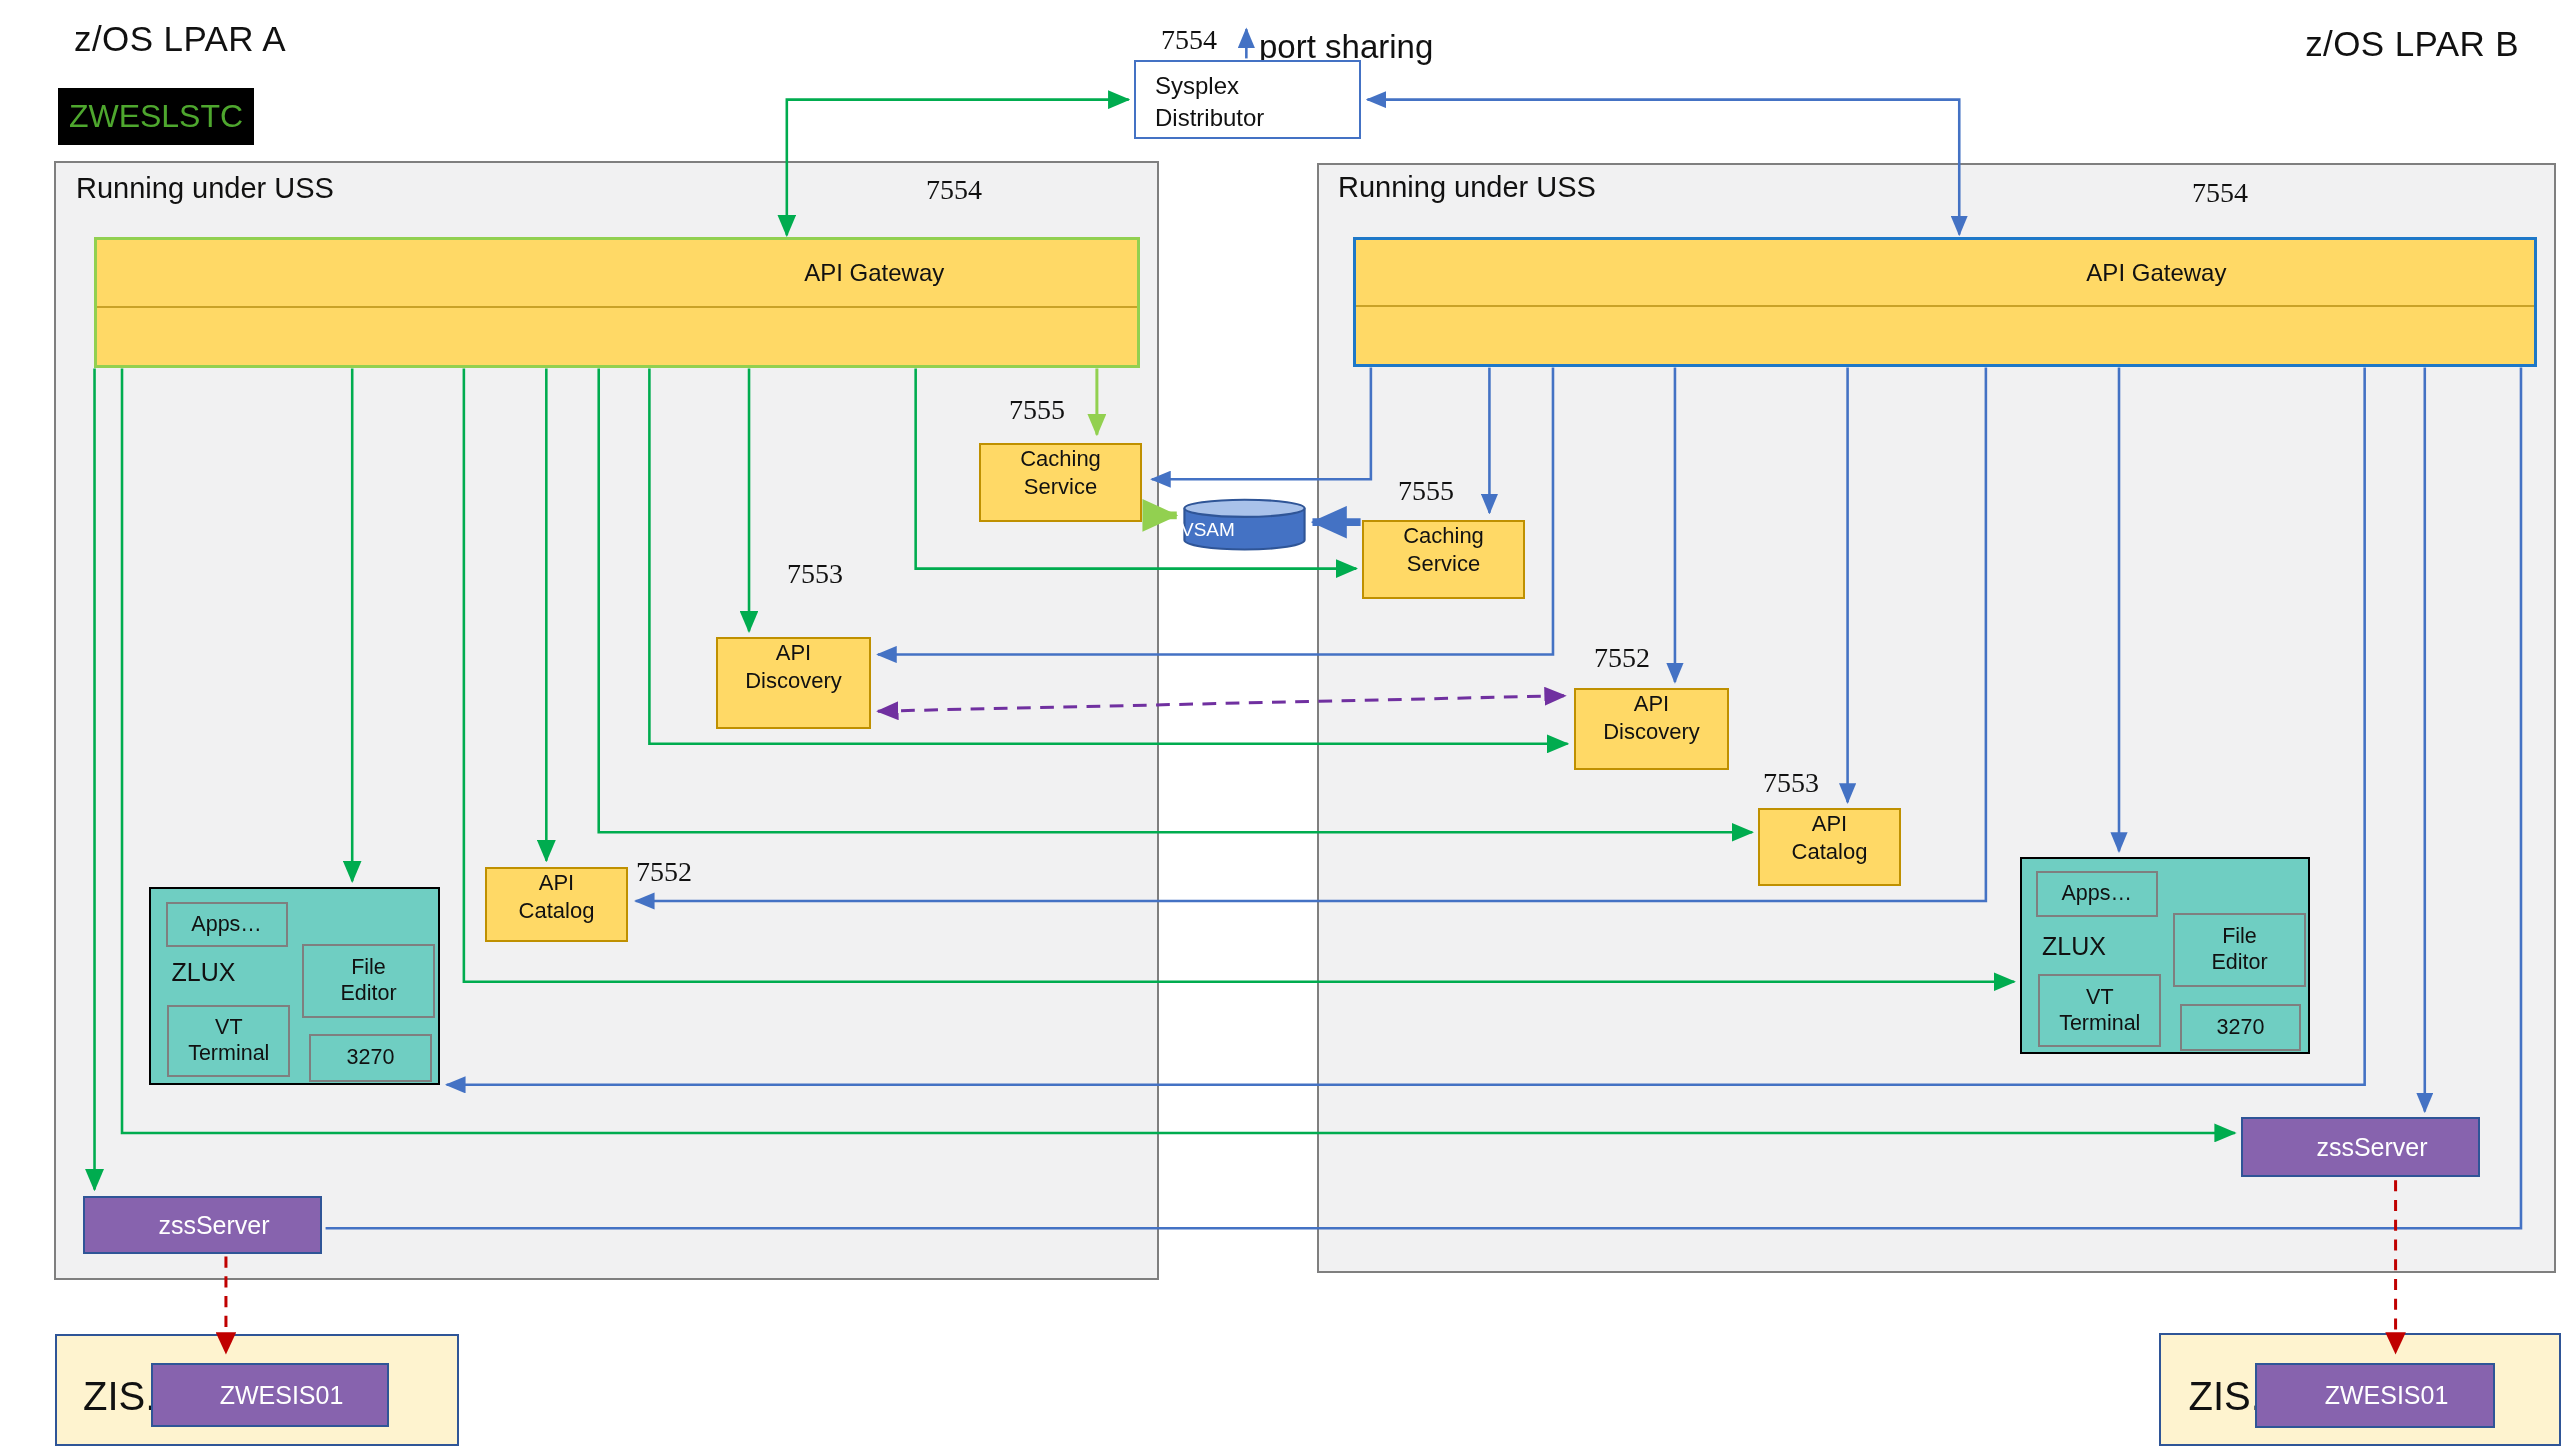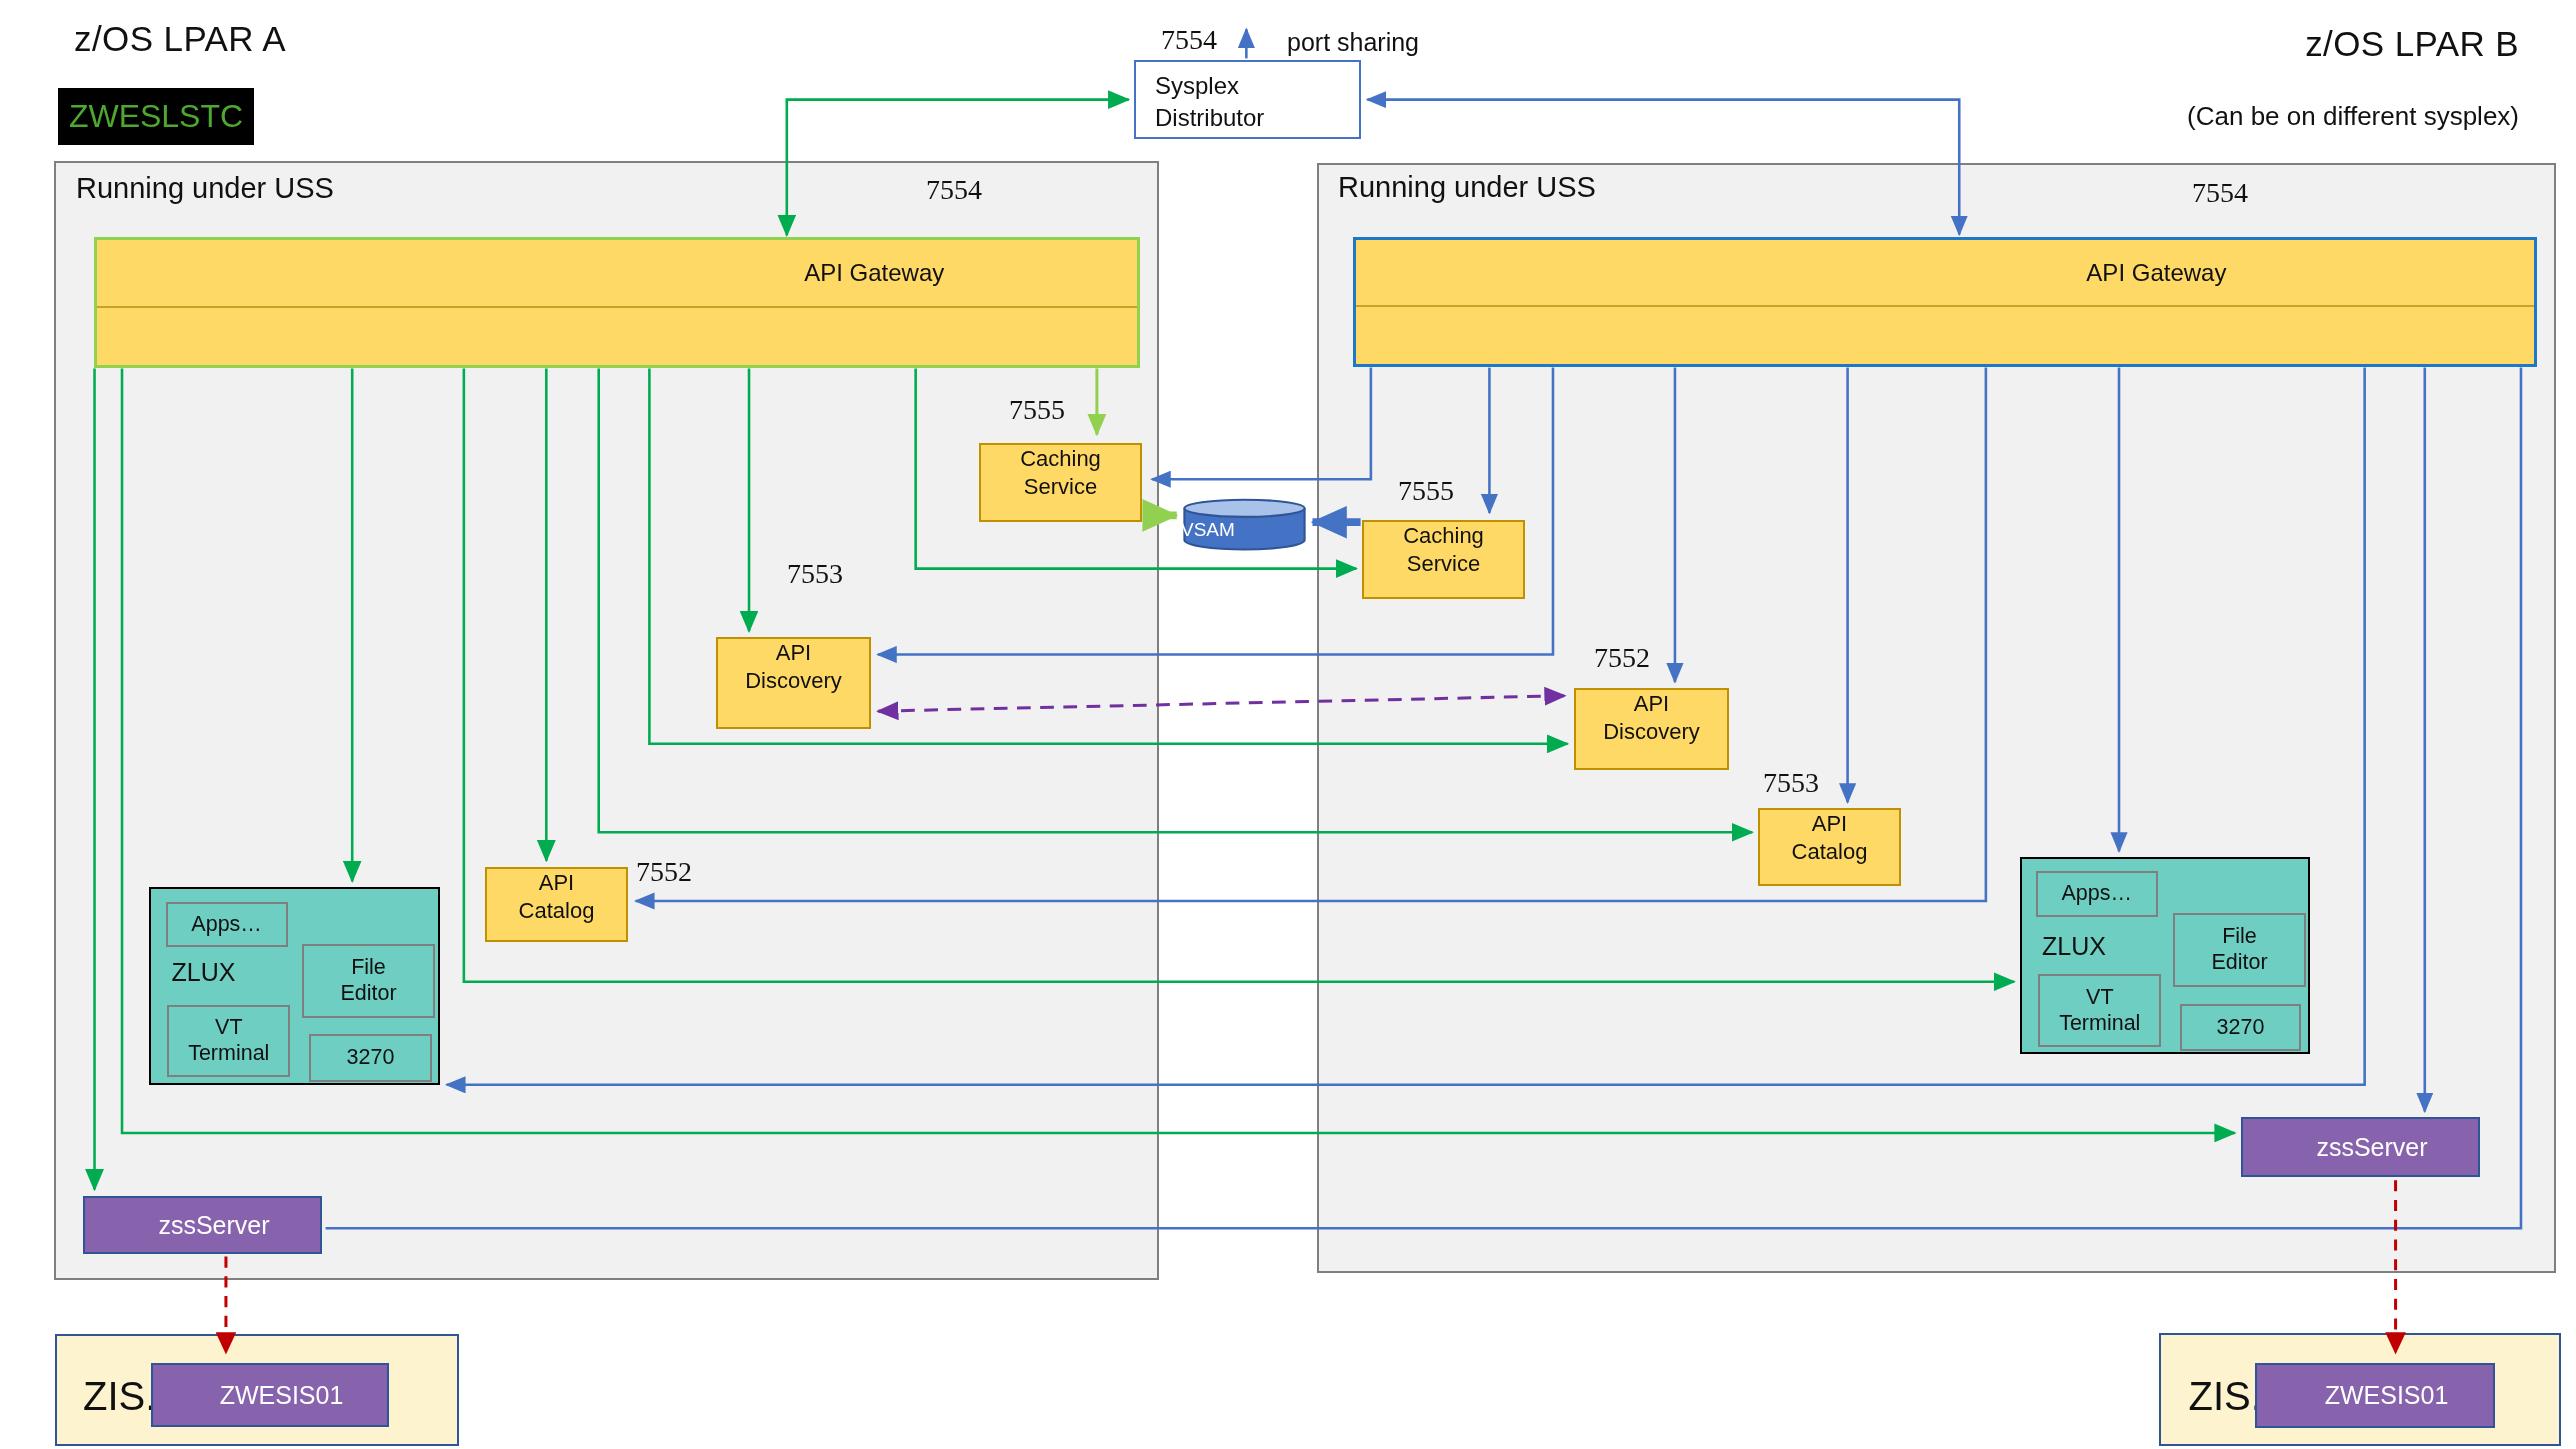--- a/index.html
+++ b/index.html
@@ -53,24 +53,23 @@
 </style>
 </head>
 <body>
 
 <div class="stage">
 
   <div class="abs lpar-title" style="left:50px; top:19px;margin-left:24px;">z/OS LPAR A</div>
   <div class="abs badge" style="left:58px; top:88px; width:196px; height:57px;">ZWESLSTC</div>
 
   <div class="abs lpar-title" style="right:57px; top:24px; width:429px; text-align:right;">z/OS LPAR B</div>
-  <div class="abs lpar-subtitle" style="right:57px; top:101px; width:515px; text-align:right;">(Can be on different sysplex)</div>
 
   <div class="abs port-label" style="left:1161px; top:24px;">7554</div>
-  <div class="abs" style="left:1259px; top:28px; font-size:25px; color:#111;margin-left:28px;">port sharing</div>
+  <div class="abs" style="left:1259px; top:28px; font-size:33px; color:#111;">port sharing</div>
   <div class="abs sysplex" style="left:1134px; top:60px; width:227px; height:79px;">
     <div class="wrapn">Sysplex Distributor</div>
   </div>
 
   <div class="abs panel" style="left:54px; top:161px; width:1105px; height:1119px;"></div>
   <div class="abs uss-label" style="left:76px; top:172px;">Running under USS</div>
   <div class="abs port-label" style="left:926px; top:174px;">7554</div>
 
   <div class="abs panel" style="left:1317px; top:163px; width:1239px; height:1110px;"></div>
   <div class="abs uss-label" style="left:1338px; top:171px;">Running under USS</div>

